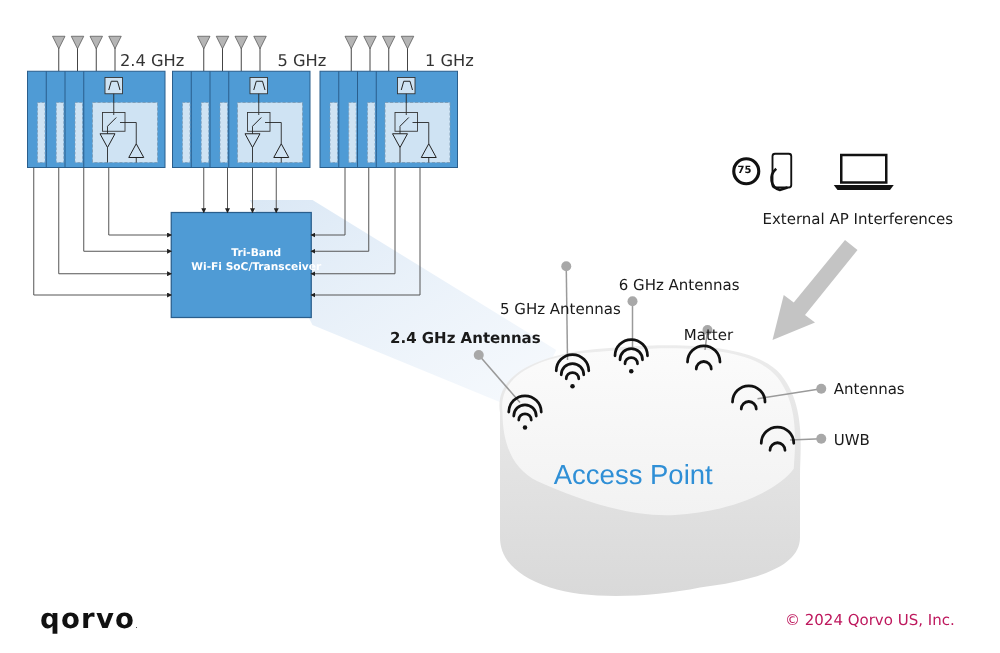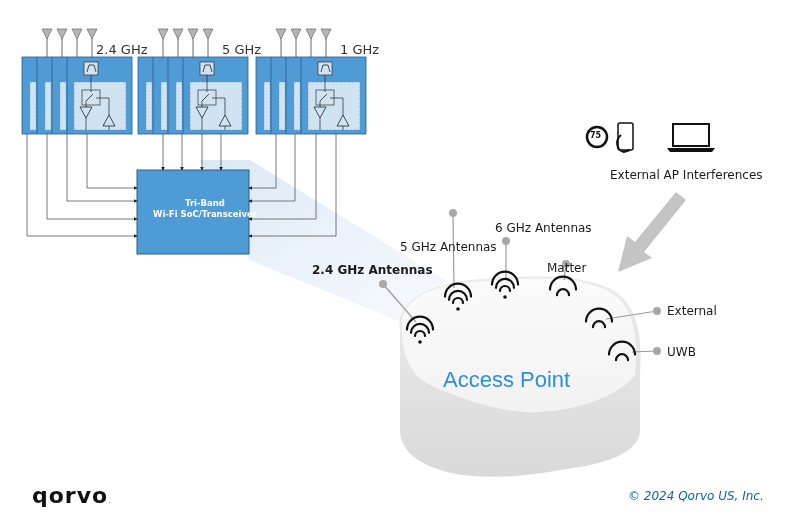--- a/index.html
+++ b/index.html
@@ -2,21 +2,21 @@
 <html><head>
 <meta charset="utf-8">
 <style>
   html, body { margin: 0; padding: 0; background: #ffffff; }
   body { width: 800px; height: 522px; position: relative; overflow: hidden; font-family: "DejaVu Sans", sans-serif; }
   #stage { position: absolute; left: 0; top: 0; width: 800px; height: 522px; }
   .lbl { position: absolute; font-family: "DejaVu Sans", sans-serif; color: #1a1a1a; font-size: 12px; white-space: nowrap; }
   .band-lbl { position: absolute; font-size: 13px; color: #333; font-family: "DejaVu Sans", sans-serif; }
   .soc-text { position: absolute; left: 137px; top: 198px; width: 136px; text-align: center; color: #ffffff; font-weight: bold; font-size: 8.5px; line-height: 11px; font-family: "DejaVu Sans", sans-serif; }
   .ap-text { position: absolute; left: 443px; top: 367px; font-size: 22px; color: #2f8fd6; font-family: "Liberation Sans", sans-serif; }
-  .copyright { position: absolute; left: 628px; top: 489px; font-size: 12px; color: #0369a1; font-family: "DejaVu Sans", sans-serif; font-style: italic; }
+  .copyright { position: absolute; left: 628px; top: 489px; font-size: 12px; color: #be185d; font-family: "DejaVu Sans", sans-serif; }
   .logo { position: absolute; left: 32px; top: 483px; font-size: 22px; font-weight: bold; letter-spacing: 1px; color: #111; font-family: "DejaVu Sans", sans-serif; }
   .logo-tm { font-size: 6px; font-weight: normal; }
 </style>
 </head>
 <body>
 
 <svg id="stage" width="800" height="522" viewBox="0 0 800 522">
   <defs>
     <linearGradient id="beamGrad" x1="0" y1="0" x2="1" y2="1">
       <stop offset="0" stop-color="#d6e5f4" stop-opacity="0.9"></stop>
@@ -230,21 +230,21 @@
 
 <div class="soc-text">
   <div>Tri-Band</div>
   <div>Wi-Fi SoC/Transceiver</div>
 </div>
 
 <div class="lbl" style="left:312px;top:263px;font-weight:bold;">2.4 GHz Antennas</div>
 <div class="lbl" style="left:400px;top:193px;margin-top:47px;">5 GHz Antennas</div>
 <div class="lbl" style="left:471px;top:221px;margin-left:24px;">6 GHz Antennas</div>
 <div class="lbl" style="left:547px;top:245px;margin-top:16px;">Matter</div>
-<div class="lbl" style="left:667px;top:304px;">External</div>
+<div class="lbl" style="left:667px;top:304px;">Antennas</div>
 <div class="lbl" style="left:667px;top:345px;">UWB</div>
 
 <div class="lbl" style="left:610px;top:168px;">External AP Interferences</div>
 <div style="position:absolute;left:590px;top:131px;font-size:8px;font-weight:bold;color:#111;font-family:'DejaVu Sans',sans-serif;">75</div>
 
 <div class="ap-text">Access Point</div>
 
 <div class="logo"><span>qorvo</span><span class="logo-tm">.</span></div>
 <div class="copyright">© 2024 Qorvo US, Inc.</div>
 

